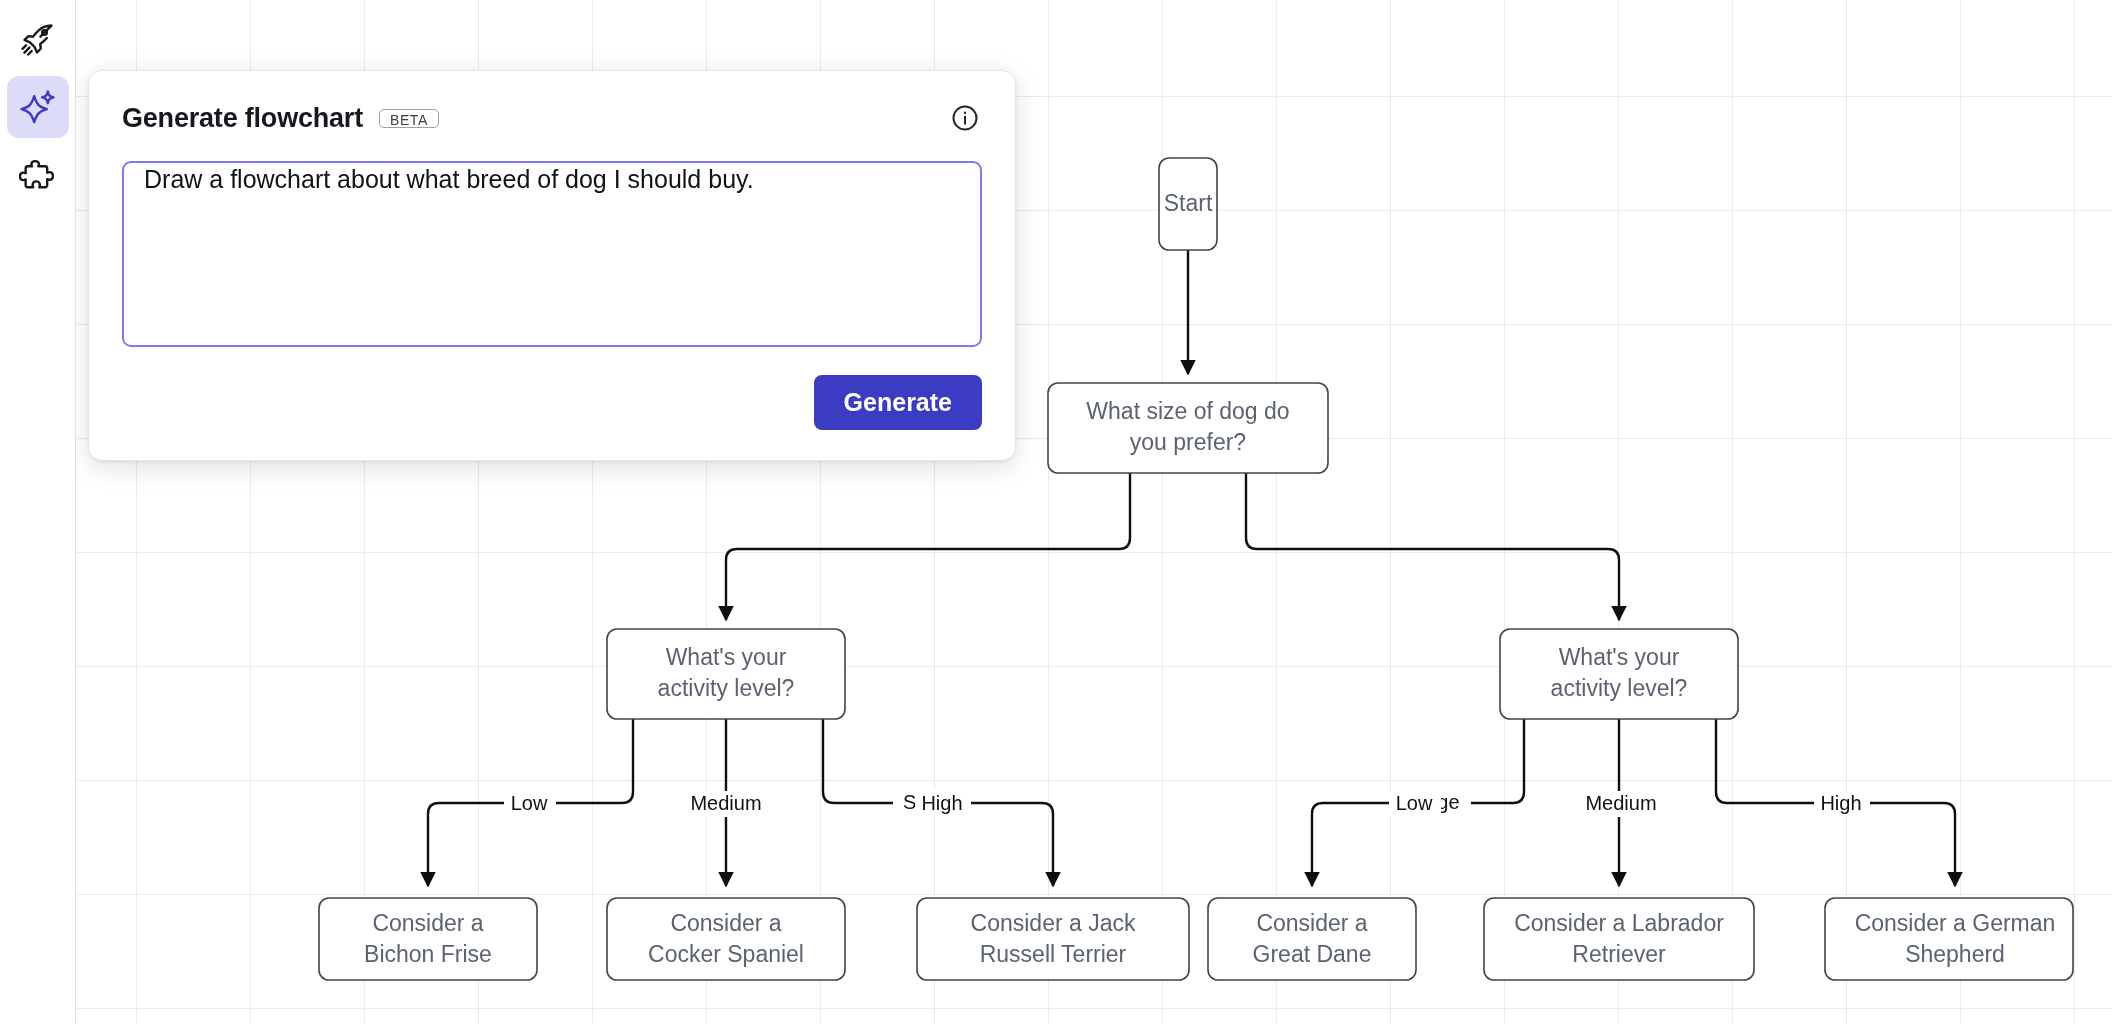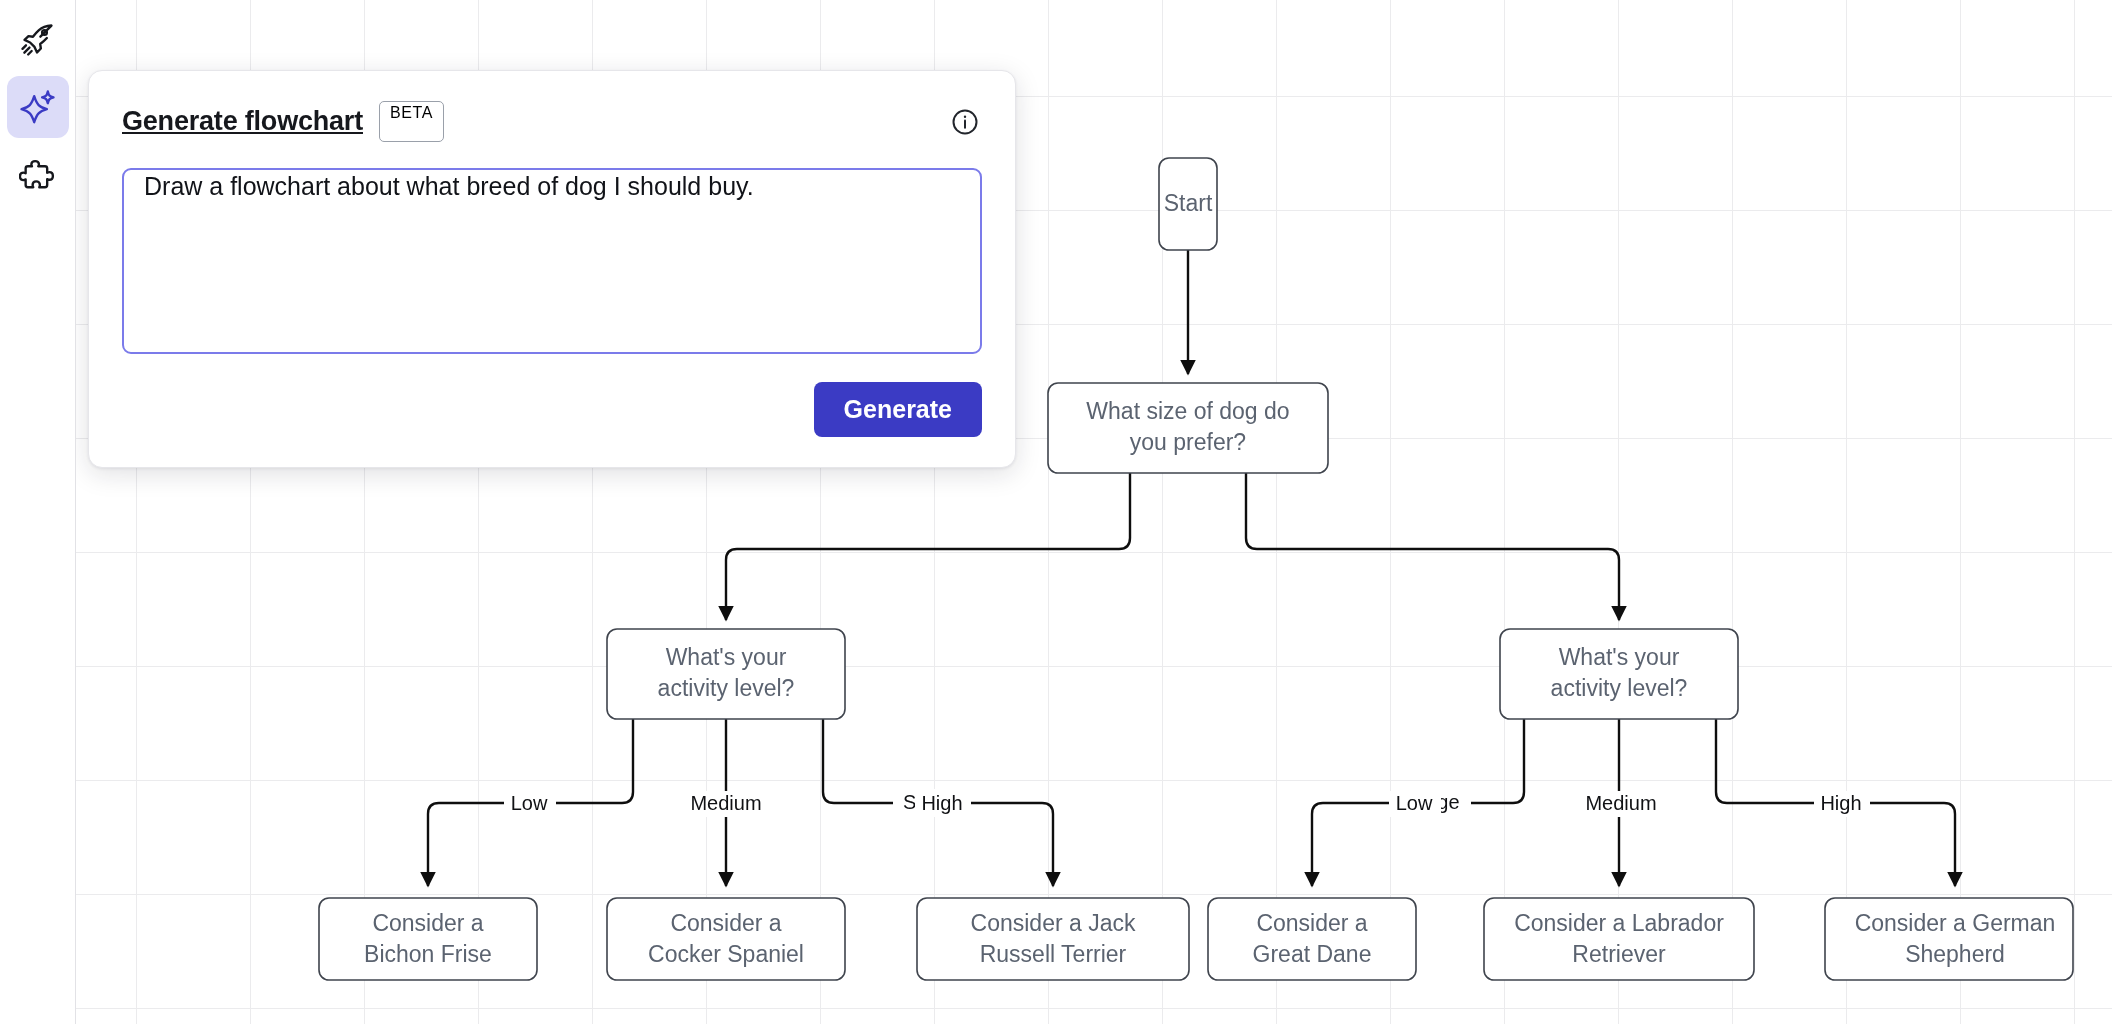--- a/index.html
+++ b/index.html
@@ -76,29 +76,28 @@
     display: flex;
     align-items: center;
     gap: 16px;
   }
   .dlg-title {
     font-size: 27px;
     font-weight: bold;
     color: #16181d;
     letter-spacing: -0.2px;
     white-space: nowrap;
-    text-decoration: underline;
   }
   .beta-badge {
     border: 1px solid #9aa0aa;
     border-radius: 5px;
-    color: #000000;
-    font-size: 16px;
+    color: #404040;
+    font-size: 14px;
     letter-spacing: 0.6px;
-    padding: 3px 10px 20px 10px;
+    padding: 3px 10px 0 10px;
     line-height: 1;
   }
   .info-icon {
     width: 34px; height: 34px;
     cursor: pointer;
     display: flex; align-items: center; justify-content: center;
   }
   #prompt-input {
     display: block;
     width: 100%;

